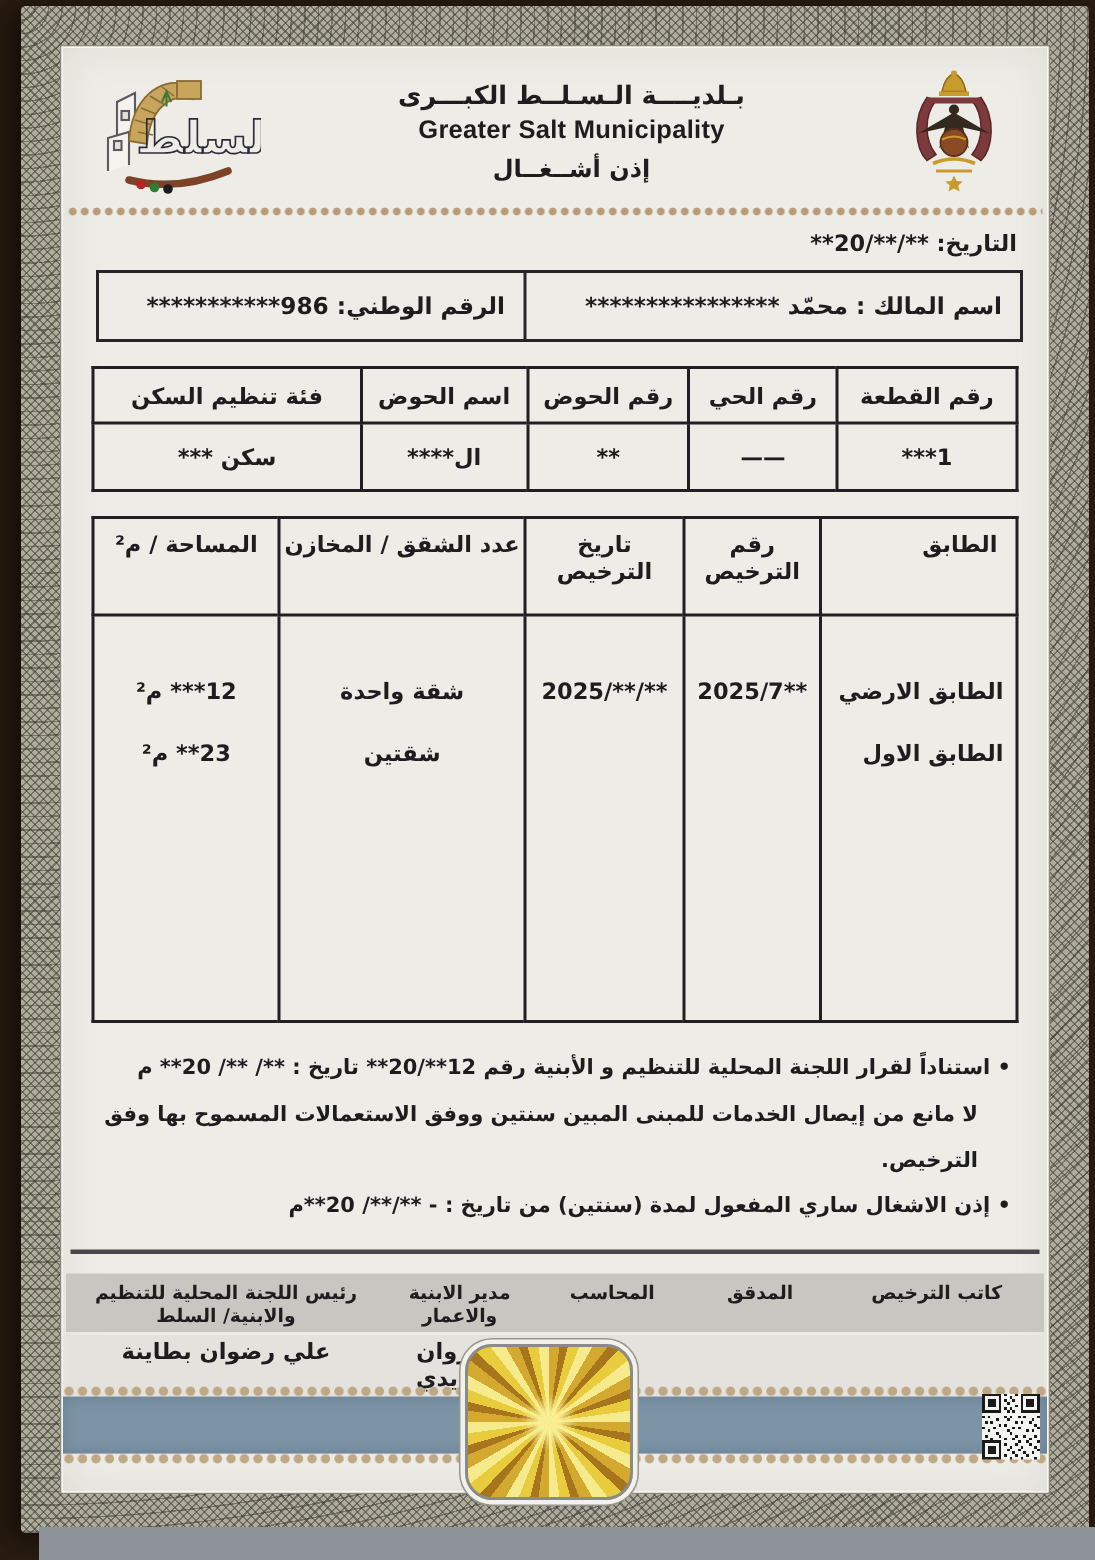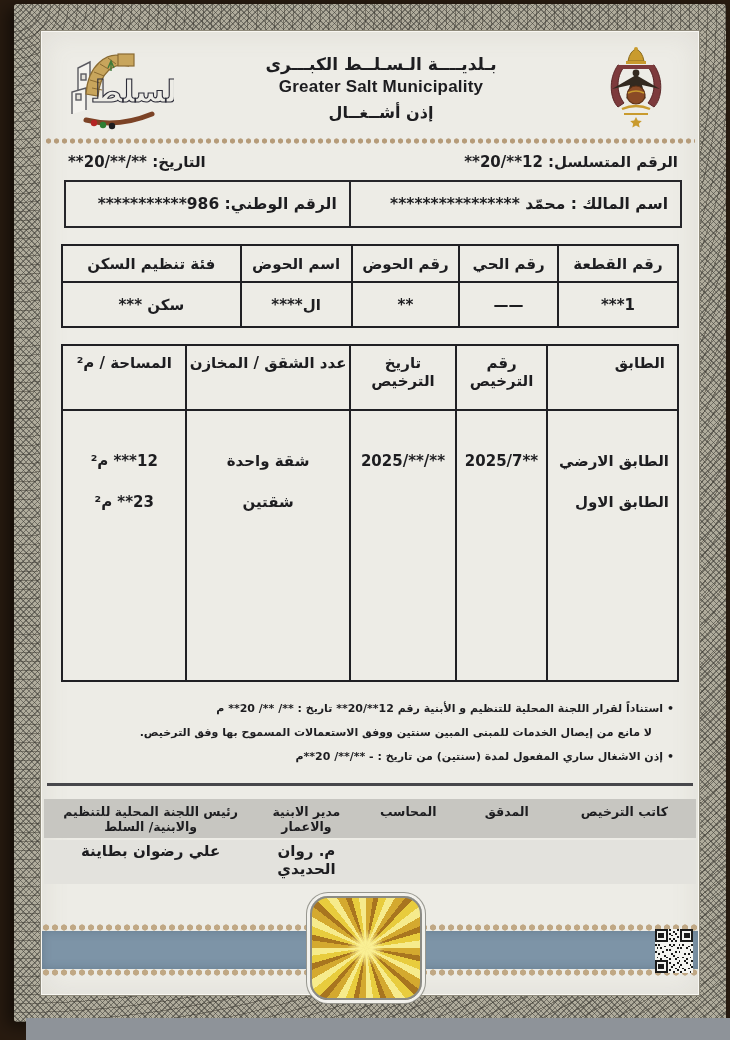--- a/index.html
+++ b/index.html
@@ -51,21 +51,21 @@
   .law{margin:14px auto 0;width:80%;border:2px solid #26262a;text-align:center;font-size:15px;font-weight:bold;padding:6px 2px;}
   
   table.floors{width:calc(100% - 38px);margin:16px auto 0;border-collapse:collapse;font-size:15px;font-weight:bold;}
   .floors th,.floors td{border:2.5px solid #202024;}
   .floors th{height:54px;vertical-align:top;padding-top:8px;text-align:center;font-weight:bold;margin-left:13px;}
   .floors th.right{text-align:right;padding-right:12px;}
   .floors td{height:238px;vertical-align:top;padding-top:30px;line-height:2.7;text-align:center;}
   .floors td.right{text-align:right;padding-right:8px;border-radius:13px;}
   .ltr{direction:ltr;unicode-bidi:isolate;}
   
-  .notes{margin:15px 24px 0 14px;font-size:11px;font-weight:bold;line-height:2.2;text-align:right;}
+  .notes{margin:15px 24px 0 14px;font-size:14px;font-weight:bold;line-height:2.2;text-align:right;}
   .note-line2{padding-right:22px;}
   .divider{height:3px;background:#47474b;margin:13px 5px 0;}
   
   .sig-h{display:flex;background:#c7c6c1;margin:13px 2px 0;padding:5px 8px 4px;font-size:12.5px;font-weight:bold;}
   .sig-n{display:flex;background:#e3e2dd;margin:2px 2px 0;padding:2px 8px 6px;font-size:15px;font-weight:bold;}
   .sig-c{text-align:center;}
   .c1{width:20%;} .c2{width:17%;} .c3{width:14%;} .c4{width:18%;} .c5{width:31%;}
   
   .band{position:absolute;left:0;right:0;bottom:25px;height:38px;background:#7d94a7;
         box-shadow:inset 0 0 10px rgba(40,60,80,.25);}
@@ -130,24 +130,20 @@
           <path d="M34 64 Q48 58 62 64" stroke="#c99b2e" stroke-width="2.4" fill="none"></path>
           <path d="M36 68 H60 V70 H36 Z" fill="#c99b2e"></path>
           <path d="M48 72 l1.8 3.6 4 .4 -3 2.7 .9 3.9 -3.7 -2 -3.7 2 .9 -3.9 -3 -2.7 4 -.4 Z" fill="#c99b2e"></path>
         </svg>
       </div>
     </div>
 
     <div class="trim"></div>
 
     <div class="meta">
-      <span>
-        <span>الرقم المتسلسل:</span>
-        <span>12**/20**</span>
-      </span>
       <span>
         <span>التاريخ:</span>
         <span>**/**/20**</span>
       </span>
     </div>
 
     <div class="owner">
       <div class="cell o-name">
         <span>اسم المالك :</span>
         <span>محمّد ****************</span>

